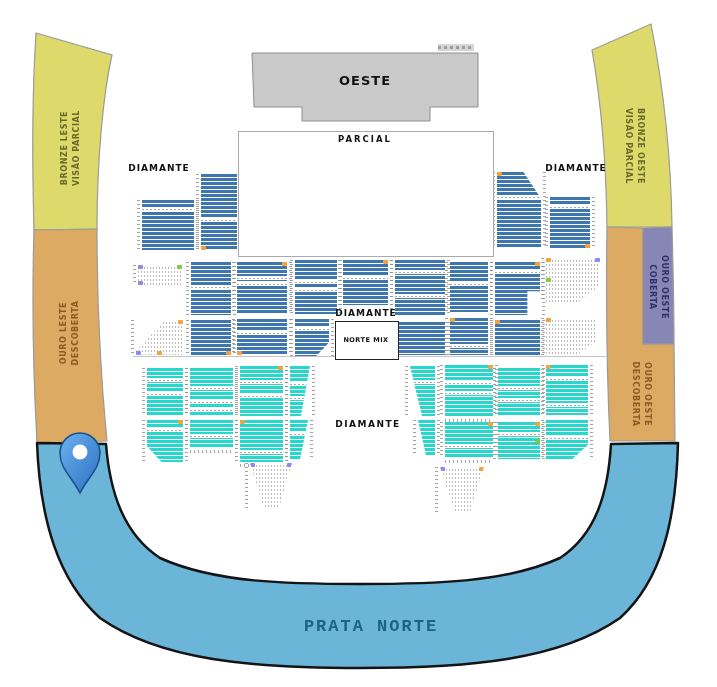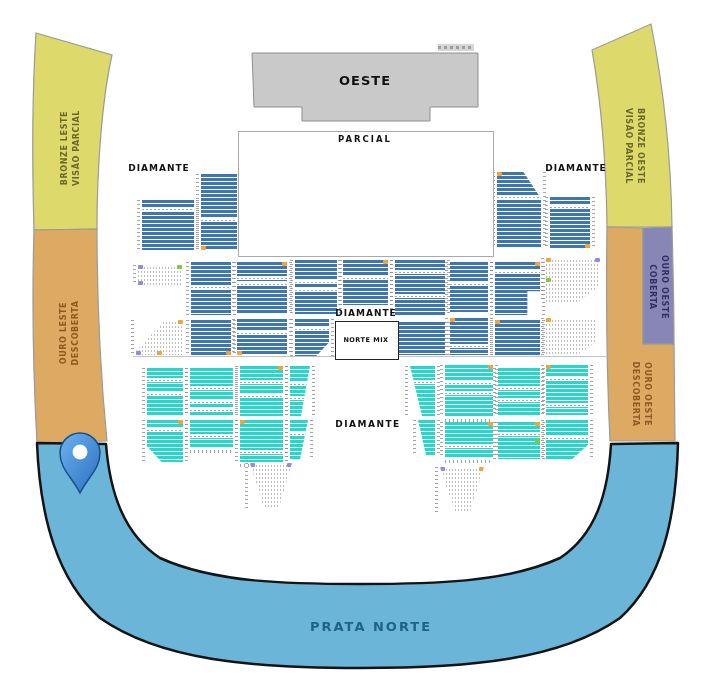--- a/index.html
+++ b/index.html
@@ -38,21 +38,21 @@
   .tri-b{clip-path:polygon(0 0,100% 0,68% 100%,34% 100%);}
 
   
   .lbl{position:absolute;transform:translate(-50%,-50%);white-space:nowrap;
        font-weight:bold;color:#111;}
   .lbl-palco{font-size:13px;letter-spacing:1px;}
   .lbl-platinum{font-size:8.5px;letter-spacing:2px;}
   .lbl-diamante{font-size:9px;letter-spacing:1px;}
   .lbl-housemix{font-size:6.5px;letter-spacing:.5px;}
   .lbl-esmeralda{font-size:9px;letter-spacing:1.5px;}
-  .lbl-prata{font-size:13px;letter-spacing:2px;color:#1e6387;}
+  .lbl-prata{font-size:17px;letter-spacing:2px;color:#1e6387;font-family:Liberation Mono, monospace;}
   .band-lbl{position:absolute;transform:translate(-50%,-50%) rotate(-90deg);
        font-weight:bold;font-size:8px;letter-spacing:.6px;text-align:center;line-height:1.55;}
   .band-lbl.cw{transform:translate(-50%,-50%) rotate(90deg);}
   .band-lbl span{display:block;white-space:nowrap;}
   .c-bronze{color:#68682c;} .c-ouro{color:#8a5a1e;} .c-coberta{color:#2f2f66;}
 
   
   .platinum-box{position:absolute;left:238px;top:131px;width:254px;height:124px;
        border:1px solid #aaa;background:#fff;}
   .housemix-box{position:absolute;left:335px;top:321px;width:62px;height:37px;

